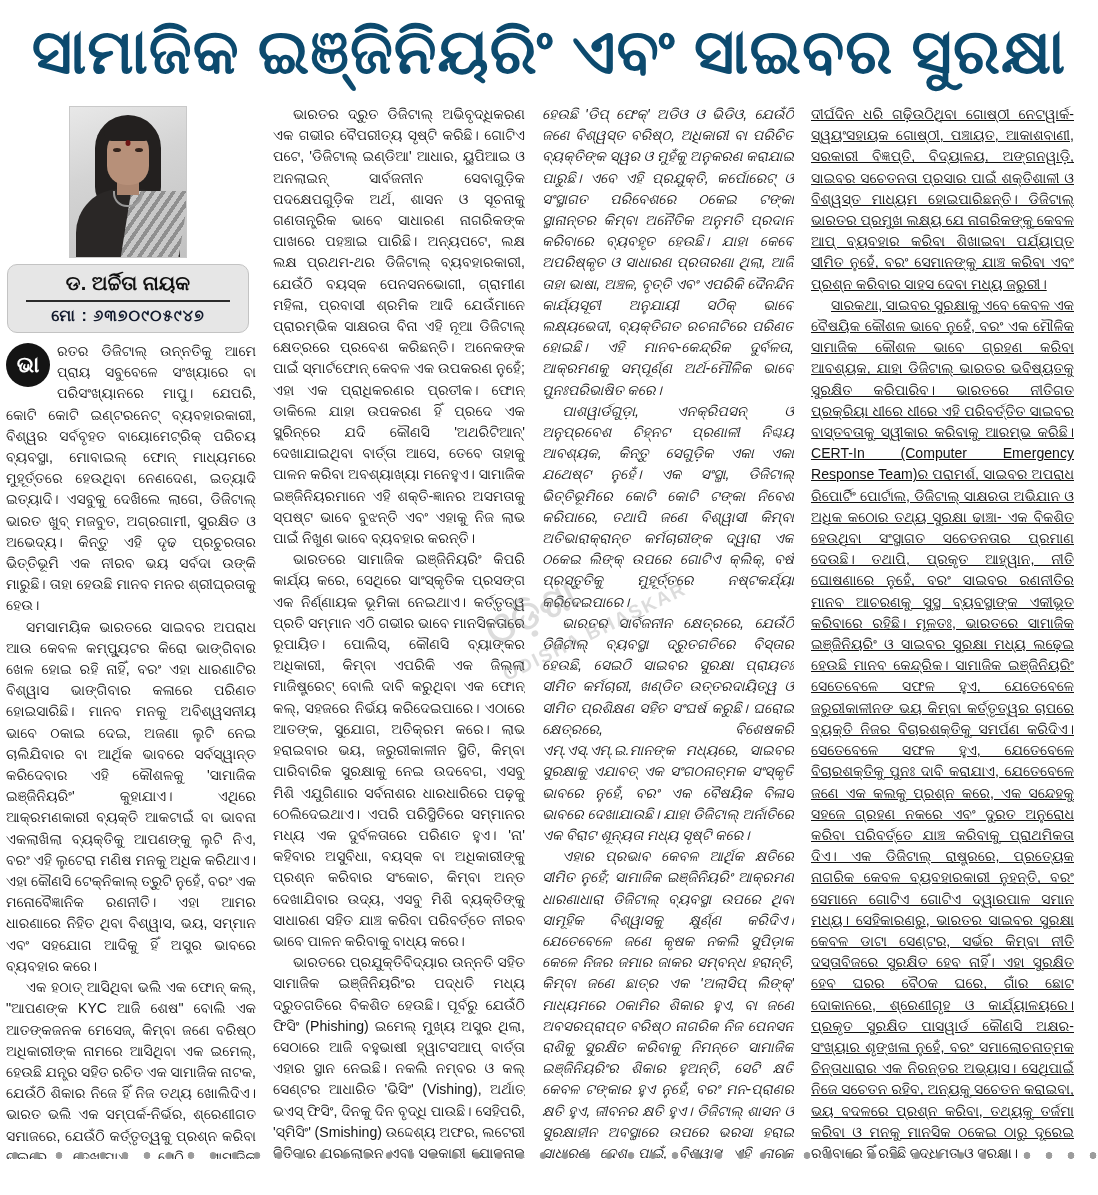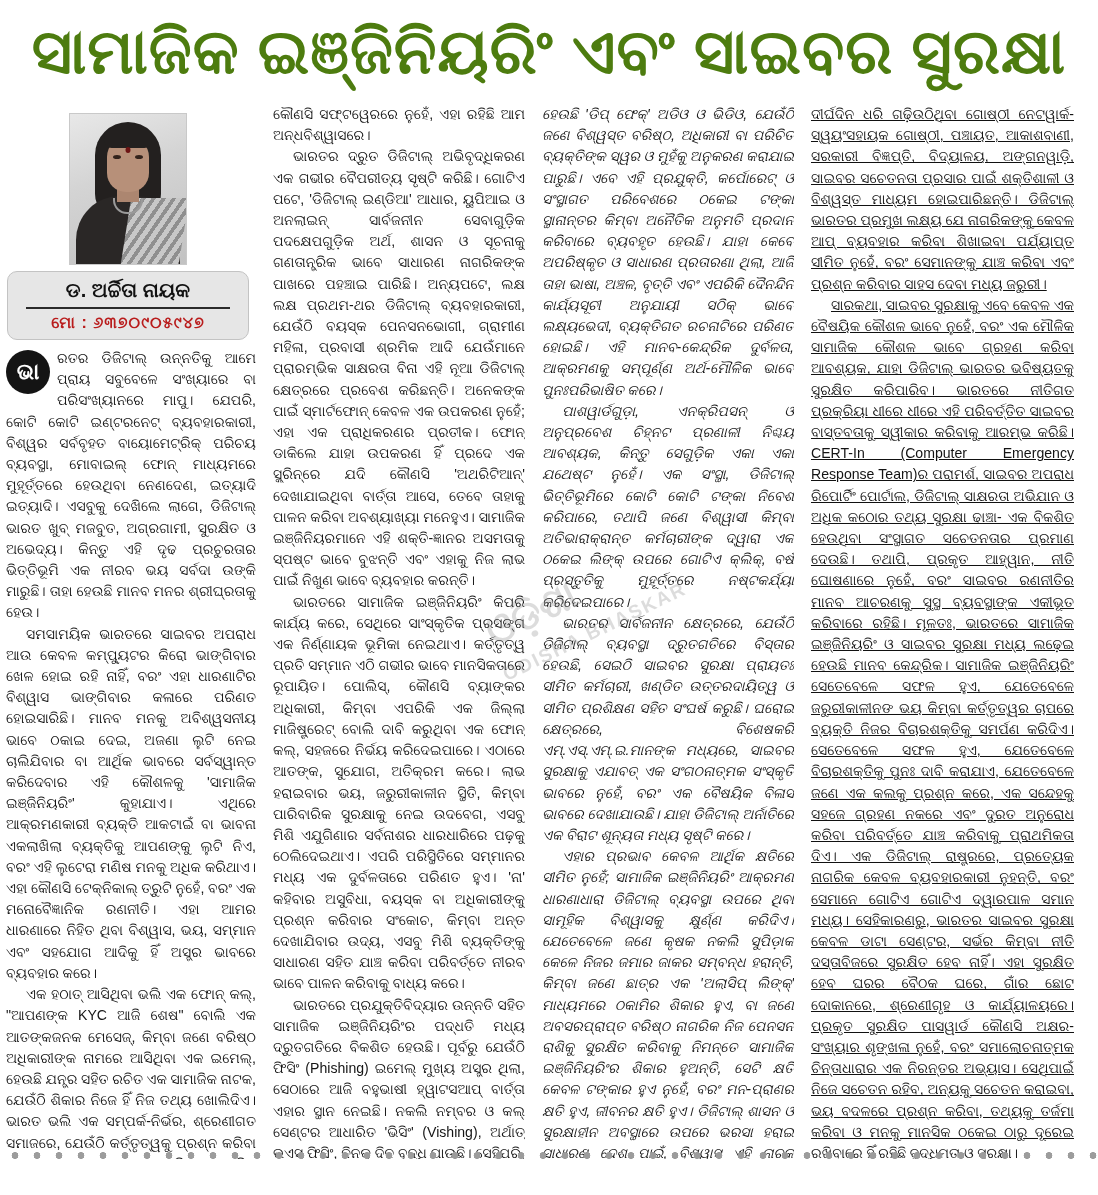--- a/index.html
+++ b/index.html
@@ -25,21 +25,21 @@
     align-items: center;
     justify-content: center;
     box-sizing: border-box;
     padding: 0 10px;
   }
   .headline {
     font-family: "Liberation Sans", sans-serif;
     font-size: 62px;
     font-weight: bold;
     letter-spacing: 1px;
-    color: #4d7c0f;
+    color: #0c4a6e;
     line-height: 1.0;
     white-space: nowrap;
     text-align: center;
   }
 
   
   .article {
     position: relative;
     width: 1098px;
     height: 1060px;
@@ -63,21 +63,21 @@
     height: 1055px;
   }
   .col.c1 { width: 250px; flex: 0 0 250px; }
   .col.c2 { width: 252px; flex: 0 0 252px; }
   .col.c3 { width: 252px; flex: 0 0 252px; font-style: italic; }
   .col.c4 { width: 263px; flex: 0 0 263px; text-decoration: underline; }
 
   
   .author-card {
     width: 244px;
-    margin: 9px 0 8px 0;
+    margin: 2px 0 8px 0;
   }
   .author-photo {
     width: 118px;
     height: 152px;
     margin: 0 auto;
     border: 1px solid #c9c9c9;
     box-sizing: border-box;
     position: relative;
     overflow: hidden;
     background: #dcdcdc;
@@ -178,21 +178,21 @@
     padding-bottom: 5px;
   }
   .author-rule {
     height: 2px;
     background: #2a2a2a;
     margin: 0 14px 5px 14px;
   }
   .author-phone {
     font-size: 16px;
     font-weight: bold;
-    color: #b91c1c;
+    color: #0f172a;
     letter-spacing: 1px;
   }
 
   
   .body-text {
     font-size: 14.1px;
     line-height: 21.2px;
     text-align: justify;
     color: #141414;
     word-spacing: -0.3px;
@@ -314,21 +314,20 @@
 
       <div class="body-text">
         <p class="dropcap-para noindent"><span class="dropcap">ଭା</span><span>ରତର ଡିଜିଟାଲ୍ ଉନ୍ନତିକୁ ଆମେ ପ୍ରାୟ ସବୁବେଳେ ସଂଖ୍ୟାରେ ବା ପରିସଂଖ୍ୟାନରେ ମାପୁ। ଯେପରି, କୋଟି କୋଟି ଇଣ୍ଟରନେଟ୍ ବ୍ୟବହାରକାରୀ, ବିଶ୍ୱର ସର୍ବବୃହତ ବାୟୋମେଟ୍ରିକ୍ ପରିଚୟ ବ୍ୟବସ୍ଥା, ମୋବାଇଲ୍ ଫୋନ୍ ମାଧ୍ୟମରେ ମୁହୂର୍ତ୍ତରେ ହେଉଥିବା ନେଣଦେଣ, ଇତ୍ୟାଦି ଇତ୍ୟାଦି। ଏସବୁକୁ ଦେଖିଲେ ଲାଗେ, ଡିଜିଟାଲ୍ ଭାରତ ଖୁବ୍ ମଜବୁତ, ଅଗ୍ରଗାମୀ, ସୁରକ୍ଷିତ ଓ ଅଭେଦ୍ୟ। କିନ୍ତୁ ଏହି ଦୃଢ ପ୍ରଚୁରତାର ଭିତ୍ତିଭୂମି ଏକ ନୀରବ ଭୟ ସର୍ବଦା ଉଙ୍କି ମାରୁଛି। ତାହା ହେଉଛି ମାନବ ମନର ଶ୍ରୀଘ୍ରତାକୁ ହେଉ।</span></p>
         <p>ସମସାମୟିକ ଭାରତରେ ସାଇବର ଅପରାଧ ଆଉ କେବଳ କମ୍ପ୍ୟୁଟର କିରୋ ଭାଙ୍ଗିବାର ଖେଳ ହୋଇ ରହି ନାହିଁ, ବରଂ ଏହା ଧାରଣାଟିର ବିଶ୍ୱାସ ଭାଙ୍ଗିବାର କଳାରେ ପରିଣତ ହୋଇସାରିଛି। ମାନବ ମନକୁ ଅବିଶ୍ୱସନୀୟ ଭାବେ ଠକାଇ ଦେଇ, ଅଜଣା ଲୁଟି ନେଇ ଚାଲିଯିବାର ବା ଆର୍ଥିକ ଭାବରେ ସର୍ବସ୍ୱାନ୍ତ କରିଦେବାର ଏହି କୌଶଳକୁ 'ସାମାଜିକ ଇଞ୍ଜିନିୟରିଂ' କୁହାଯାଏ। ଏଥିରେ ଆକ୍ରମଣକାରୀ ବ୍ୟକ୍ତି ଆକଟାଇଁ ବା ଭାବନା ଏକଲାଖିଲା ବ୍ୟକ୍ତିକୁ ଆପଣଙ୍କୁ ଲୁଟି ନିଏ, ବରଂ ଏହି ଲୁଟେରା ମଣିଷ ମନକୁ ଅଧିକ କରିଥାଏ। ଏହା କୌଣସି ଟେକ୍ନିକାଲ୍ ତ୍ରୁଟି ନୁହେଁ, ବରଂ ଏକ ମନୋବୈଜ୍ଞାନିକ ରଣନୀତି। ଏହା ଆମର ଧାରଣାରେ ନିହିତ ଥିବା ବିଶ୍ୱାସ, ଭୟ, ସମ୍ମାନ ଏବଂ ସହଯୋଗ ଆଦିକୁ ହିଁ ଅସ୍ତ୍ର ଭାବରେ ବ୍ୟବହାର କରେ।</p>
         <p>ଏକ ହଠାତ୍ ଆସିଥିବା ଭଲି ଏକ ଫୋନ୍ କଲ୍, "ଆପଣଙ୍କ KYC ଆଜି ଶେଷ" ବୋଲି ଏକ ଆତଙ୍କଜନକ ମେସେଜ୍, କିମ୍ବା ଜଣେ ବରିଷ୍ଠ ଅଧିକାରୀଙ୍କ ନାମରେ ଆସିଥିବା ଏକ ଇମେଲ୍, ହେଉଛି ଯନ୍ତ୍ର ସହିତ ରଚିତ ଏକ ସାମାଜିକ ନାଟକ, ଯେଉଁଠି ଶିକାର ନିଜେ ହିଁ ନିଜ ତଥ୍ୟ ଖୋଲିଦିଏ। ଭାରତ ଭଲି ଏକ ସମ୍ପର୍କ-ନିର୍ଭର, ଶ୍ରେଣୀଗତ ସମାଜରେ, ଯେଉଁଠି କର୍ତ୍ତୃତ୍ୱକୁ ପ୍ରଶ୍ନ କରିବା ଭଲରେ ଦେଖାଯାଏ, ସେଠି ସାମାଜିକ ଇଞ୍ଜିନିୟରିଂ ସହଜରେ ସଫଳ ହୁଏ। ଡିଜିଟାଲ୍ ସୁରକ୍ଷାର ସବୁଠୁ ଦୁର୍ବଳ କଡ଼ି ଆଜି ପ୍ରଶ୍ନ ହେଉଛି- ଆମେ କେତେ ସଚେତନ। ଭାରତରେ ଡିଜିଟାଲ୍ ଭାରତର ସବୁଠୁ ଦୁର୍ବଳ ପାସୱାର୍ଡ</p>
       </div>
     </div>
 
     <div class="col c2">
       <div class="body-text">
-        <p class="noindent">କୌଣସି ସଫ୍ଟୱେରରେ ନୁହେଁ, ଏହା ରହିଛି ଆମ ଅନ୍ଧବିଶ୍ୱାସରେ।</p>
         <p>ଭାରତର ଦ୍ରୁତ ଡିଜିଟାଲ୍ ଅଭିବୃଦ୍ଧିକରଣ ଏକ ଗଭୀର ବୈପରୀତ୍ୟ ସୃଷ୍ଟି କରିଛି। ଗୋଟିଏ ପଟେ, 'ଡିଜିଟାଲ୍ ଇଣ୍ଡିଆ' ଆଧାର, ୟୁପିଆଇ ଓ ଅନଲାଇନ୍ ସାର୍ବଜନୀନ ସେବାଗୁଡ଼ିକ ପଦକ୍ଷେପଗୁଡ଼ିକ ଅର୍ଥ, ଶାସନ ଓ ସୂଚନାକୁ ଗଣତାନ୍ତ୍ରିକ ଭାବେ ସାଧାରଣ ନାଗରିକଙ୍କ ପାଖରେ ପହଞ୍ଚାଇ ପାରିଛି। ଅନ୍ୟପଟେ, ଲକ୍ଷ ଲକ୍ଷ ପ୍ରଥମ-ଥର ଡିଜିଟାଲ୍ ବ୍ୟବହାରକାରୀ, ଯେଉଁଠି ବୟସ୍କ ପେନସନଭୋଗୀ, ଗ୍ରାମୀଣ ମହିଳା, ପ୍ରବାସୀ ଶ୍ରମିକ ଆଦି ଯେଉଁମାନେ ପ୍ରାରମ୍ଭିକ ସାକ୍ଷରତା ବିନା ଏହି ନୂଆ ଡିଜିଟାଲ୍ କ୍ଷେତ୍ରରେ ପ୍ରବେଶ କରିଛନ୍ତି। ଅନେକଙ୍କ ପାଇଁ ସ୍ମାର୍ଟଫୋନ୍ କେବଳ ଏକ ଉପକରଣ ନୁହେଁ; ଏହା ଏକ ପ୍ରାଧିକରଣର ପ୍ରତୀକ। ଫୋନ୍ ଡାକିଲେ ଯାହା ଉପକରଣ ହିଁ ପ୍ରଦେ ଏକ ସ୍କ୍ରିନ୍‌ରେ ଯଦି କୌଣସି 'ଅଥରିଟିଆନ୍' ଦେଖାଯାଇଥିବା ବାର୍ତ୍ତା ଆସେ, ତେବେ ତାହାକୁ ପାଳନ କରିବା ଅବଶ୍ୟାଖ୍ୟା ମନେହୁଏ। ସାମାଜିକ ଇଞ୍ଜିନିୟରମାନେ ଏହି ଶକ୍ତି-ଜ୍ଞାନର ଅସମତାକୁ ସ୍ପଷ୍ଟ ଭାବେ ବୁଝନ୍ତି ଏବଂ ଏହାକୁ ନିଜ ଲାଭ ପାଇଁ ନିଖୁଣ ଭାବେ ବ୍ୟବହାର କରନ୍ତି।</p>
         <p>ଭାରତରେ ସାମାଜିକ ଇଞ୍ଜିନିୟରିଂ କିପରି କାର୍ଯ୍ୟ କରେ, ସେଥିରେ ସାଂସ୍କୃତିକ ପ୍ରସଙ୍ଗ ଏକ ନିର୍ଣ୍ଣାୟକ ଭୂମିକା ନେଇଥାଏ। କର୍ତ୍ତୃତ୍ୱ ପ୍ରତି ସମ୍ମାନ ଏଠି ଗଭୀର ଭାବେ ମାନସିକତାରେ ରୂପାୟିତ। ପୋଲିସ୍, କୌଣସି ବ୍ୟାଙ୍କର ଅଧିକାରୀ, କିମ୍ବା ଏପରିକି ଏକ ଜିଲ୍ଲା ମାଜିଷ୍ଟ୍ରେଟ୍ ବୋଲି ଦାବି କରୁଥିବା ଏକ ଫୋନ୍ କଲ୍, ସହଜରେ ନିର୍ଭୟ କରିଦେଇପାରେ। ଏଠାରେ ଆତଙ୍କ, ସୁଯୋଗ, ଅତିକ୍ରମ କରେ। ଲାଭ ହରାଇବାର ଭୟ, ଜରୁରୀକାଳୀନ ସ୍ଥିତି, କିମ୍ବା ପାରିବାରିକ ସୁରକ୍ଷାକୁ ନେଇ ଉଦବେଗ, ଏସବୁ ମିଶି ଏଯୁଗିଣାର ସର୍ବନାଶର ଧାରଧାରିରେ ପଢ଼କୁ ଠେଲିଦେଇଥାଏ। ଏପରି ପରିସ୍ଥିତିରେ ସମ୍ମାନର ମଧ୍ୟ ଏକ ଦୁର୍ବଳତାରେ ପରିଣତ ହୁଏ। 'ନା' କହିବାର ଅସୁବିଧା, ବୟସ୍କ ବା ଅଧିକାରୀଙ୍କୁ ପ୍ରଶ୍ନ କରିବାର ସଂକୋଚ, କିମ୍ବା ଅନ୍ତ ଦେଖାଯିବାର ଉଦ୍ୟ, ଏସବୁ ମିଶି ବ୍ୟକ୍ତିଙ୍କୁ ସାଧାରଣ ସହିତ ଯାଞ୍ଚ କରିବା ପରିବର୍ତ୍ତେ ନୀରବ ଭାବେ ପାଳନ କରିବାକୁ ବାଧ୍ୟ କରେ।</p>
         <p>ଭାରତରେ ପ୍ରଯୁକ୍ତିବିଦ୍ୟାର ଉନ୍ନତି ସହିତ ସାମାଜିକ ଇଞ୍ଜିନିୟରିଂର ପଦ୍ଧତି ମଧ୍ୟ ଦ୍ରୁତଗତିରେ ବିକଶିତ ହେଉଛି। ପୂର୍ବରୁ ଯେଉଁଠି ଫିସିଂ (Phishing) ଇମେଲ୍ ମୁଖ୍ୟ ଅସ୍ତ୍ର ଥିଲା, ସେଠାରେ ଆଜି ବହୁଭାଷୀ ହ୍ୱାଟସଆପ୍ ବାର୍ତ୍ତା ଏହାର ସ୍ଥାନ ନେଇଛି। ନକଲି ନମ୍ବର ଓ କଲ୍ ସେଣ୍ଟର ଆଧାରିତ 'ଭିସିଂ' (Vishing), ଅର୍ଥାତ୍ ଭଏସ୍ ଫିସିଂ, ଦିନକୁ ଦିନ ବୃଦ୍ଧି ପାଉଛି। ସେହିପରି, 'ସ୍ମିସିଂ' (Smishing) ଉଦ୍ଦେଶ୍ୟ ଅଫର, ଲଟେରୀ ଜିତିବାର ପ୍ରଲୋଭନ ଏବଂ ସରକାରୀ ଯୋଜନାର ଲାଭ ଭଲି ଆକର୍ଷଣୀୟ କଥାକୁ ହତିଆର କରୁଛି। ଏହି ଠକେଇଗୁଡ଼ିକର ସବୁଠୁ ଭୟଙ୍କର ରୂପ</p>
       </div>
     </div>
 
     <div class="col c3">
       <div class="body-text">
         <p class="noindent">ହେଉଛି 'ଡିପ୍ ଫେକ୍' ଅଡିଓ ଓ ଭିଡିଓ, ଯେଉଁଠି ଜଣେ ବିଶ୍ୱସ୍ତ ବରିଷ୍ଠ, ଅଧିକାରୀ ବା ପରିଚିତ ବ୍ୟକ୍ତିଙ୍କ ସ୍ୱର ଓ ମୁହଁକୁ ଅନୁକରଣ କରାଯାଇ ପାରୁଛି। ଏବେ ଏହି ପ୍ରଯୁକ୍ତି, କର୍ପୋରେଟ୍ ଓ ସଂସ୍ଥାଗତ ପରିବେଶରେ ଠକେଇ ଟଙ୍କା ସ୍ଥାନାନ୍ତର କିମ୍ବା ଅନୈତିକ ଅନୁମତି ପ୍ରଦାନ କରିବାରେ ବ୍ୟବହୃତ ହେଉଛି। ଯାହା କେବେ ଅପରିଷ୍କୃତ ଓ ସାଧାରଣ ପ୍ରତାରଣା ଥିଲା, ଆଜି ତାହା ଭାଷା, ଅଞ୍ଚଳ, ବୃତ୍ତି ଏବଂ ଏପରିକି ଦୈନନ୍ଦିନ କାର୍ଯ୍ୟସୂଚୀ ଅନୁଯାୟୀ ସଠିକ୍ ଭାବେ ଲକ୍ଷ୍ୟଭେଦୀ, ବ୍ୟକ୍ତିଗତ ରଚନାଟିରେ ପରିଣତ ହୋଇଛି। ଏହି ମାନବ-କେନ୍ଦ୍ରିକ ଦୁର୍ବଳତା, ଆକ୍ରମଣକୁ ସମ୍ପୂର୍ଣ୍ଣ ଅର୍ଥ-ମୌଳିକ ଭାବେ ପୁନଃପରିଭାଷିତ କରେ।</p>
         <p>ପାଶୱାର୍ଡଗୁଡ଼ା, ଏନକ୍ରିପସନ୍ ଓ ଅନୁପ୍ରବେଶ ଚିହ୍ନଟ ପ୍ରଣାଳୀ ନିଶ୍ଚୟ ଆବଶ୍ୟକ, କିନ୍ତୁ ସେଗୁଡ଼ିକ ଏକା ଏକା ଯଥେଷ୍ଟ ନୁହେଁ। ଏକ ସଂସ୍ଥା, ଡିଜିଟାଲ୍ ଭିତ୍ତିଭୂମିରେ କୋଟି କୋଟି ଟଙ୍କା ନିବେଶ କରିପାରେ, ତଥାପି ଜଣେ ବିଶ୍ୱାସୀ କିମ୍ବା ଅତିଭାରାକ୍ରାନ୍ତ କର୍ମଚାରୀଙ୍କ ଦ୍ୱାରା ଏକ ଠକେଇ ଲିଙ୍କ୍ ଉପରେ ଗୋଟିଏ କ୍ଲିକ୍, ବର୍ଷ ପ୍ରସ୍ତୁତିକୁ ମୁହୂର୍ତ୍ତରେ ନଷ୍ଟକର୍ଯ୍ୟା କରିଦେଇପାରେ।</p>

